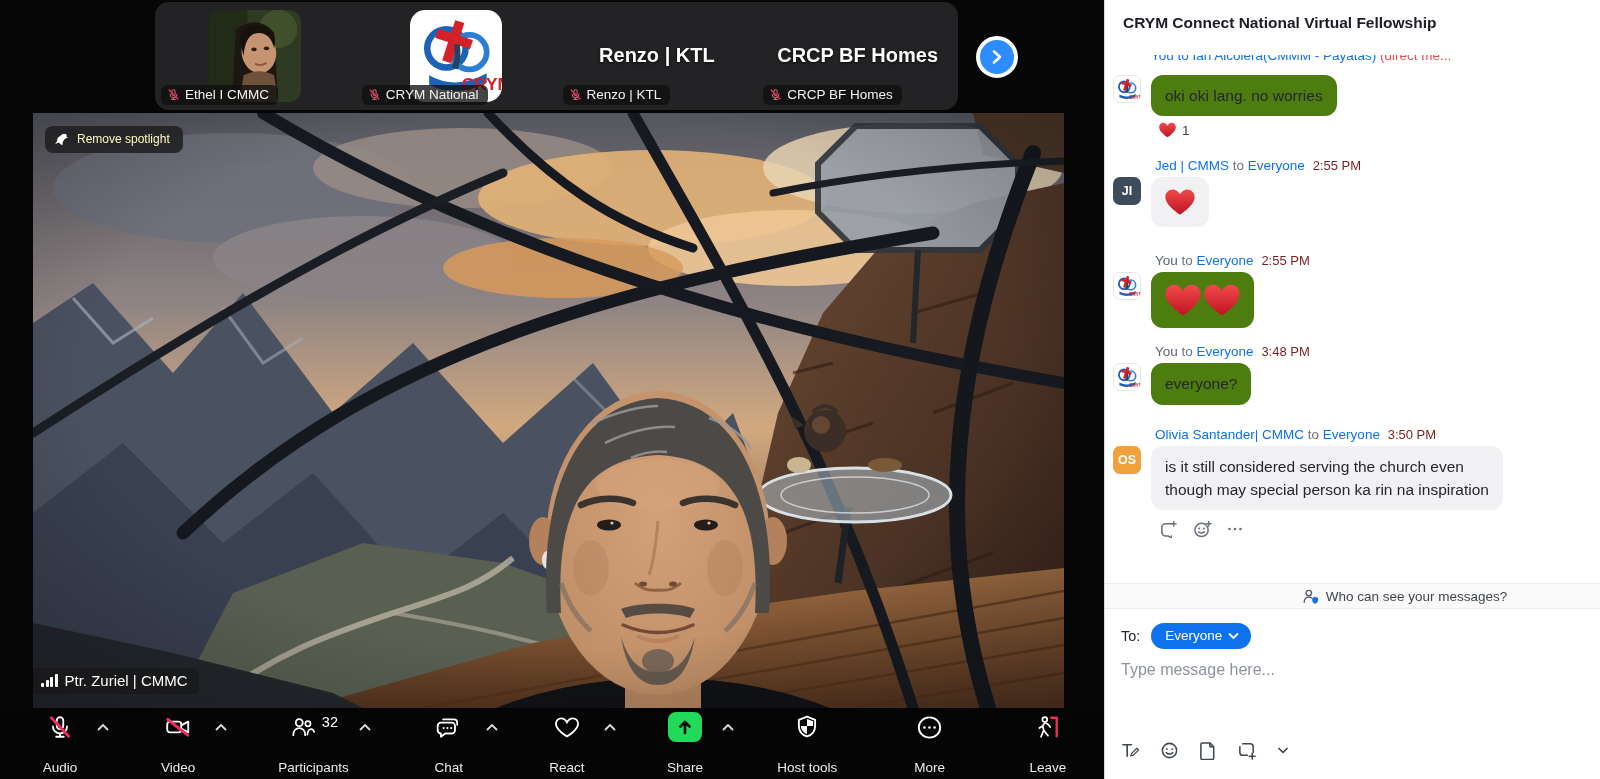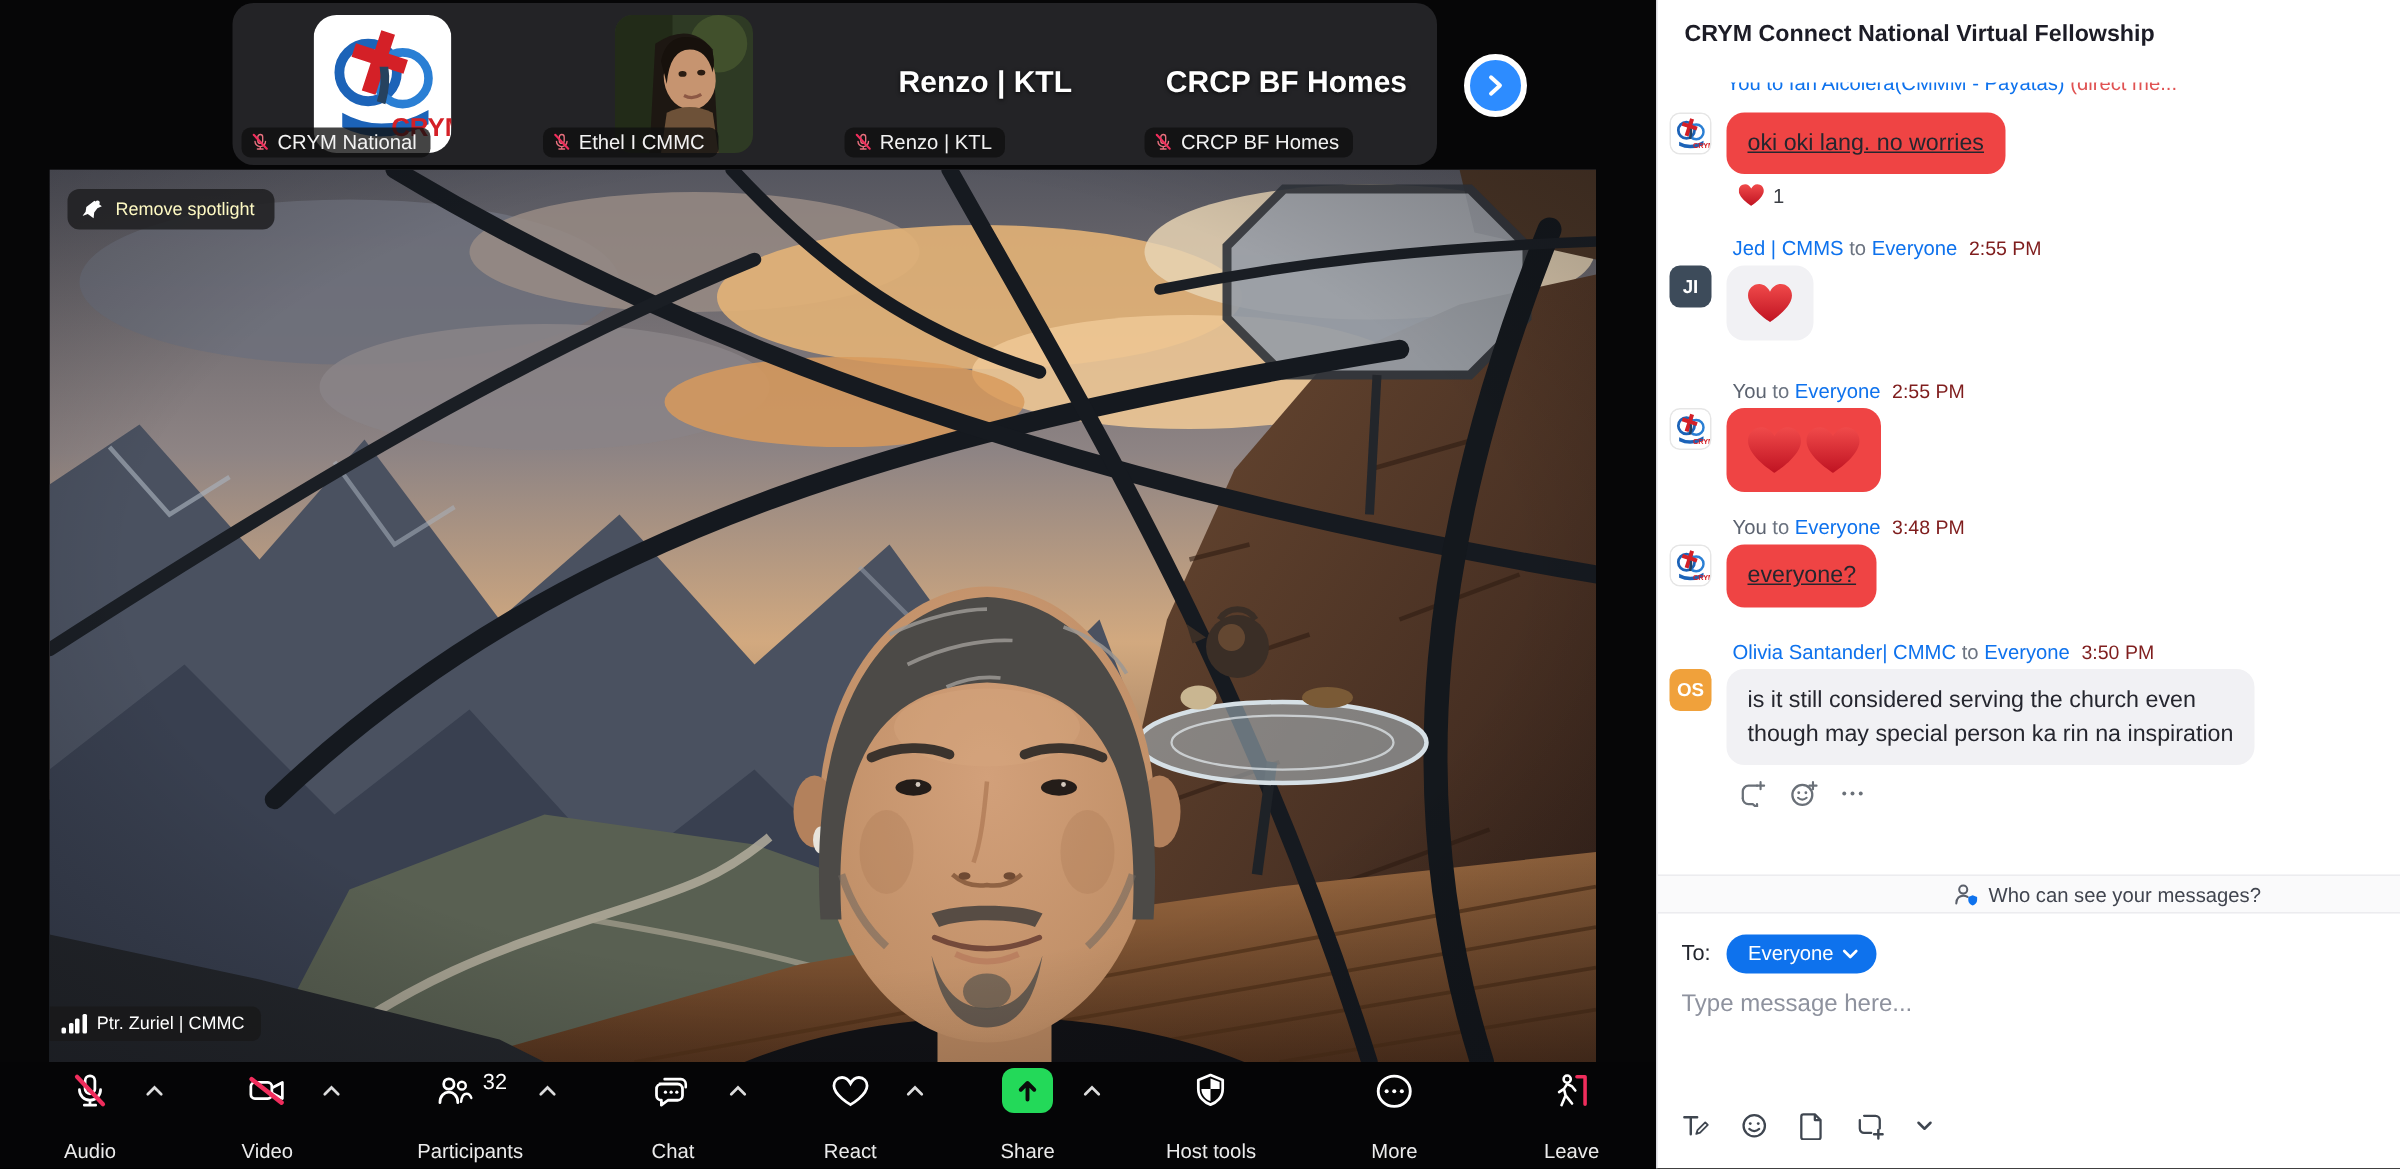--- a/index.html
+++ b/index.html
@@ -27,21 +27,21 @@
     background:#2D8CFF; border:4px solid #fff; cursor:pointer; display:flex; align-items:center; justify-content:center; }
 
   
   .main-video { position:absolute; left:33px; top:113px; width:1031px; height:595px;
     background:#1c1d22; overflow:hidden; }
   .main-video svg.scene { display:block; width:100%; height:100%; }
   .spotlight-btn { position:absolute; left:12px; top:13px; display:flex; align-items:flex-start; gap:7px;
     background:rgba(32,32,34,.88); border:none; color:#fef9c3; font-size:12px;
     font-family:"Liberation Sans",sans-serif; border-radius:8px; padding:6px 13px 6px 10px; cursor:pointer; }
   .speaker-label { position:absolute; left:0; bottom:14px; display:flex; align-items:center; gap:7px;
-    background:rgba(24,24,26,.82); color:#fff; font-size:12px; border-radius:0 6px 6px 0; padding:4px 11px 5px 8px; }
+    background:rgba(24,24,26,.82); color:#fff; font-size:15px; border-radius:0 6px 6px 0; padding:4px 11px 5px 8px; }
   .sig { display:flex; align-items:flex-end; gap:1.5px; height:13px; }
   .sig i { display:block; width:3px; background:#fff; border-radius:1px; }
 
   
   .toolbar { position:absolute; left:0; right:0; bottom:0; height:71px; background:#050506;
     display:flex; align-items:center; justify-content:space-between; padding:0 30px 0 34px; }
   .tb-item { position:relative; display:flex; flex-direction:column; align-items:center;
     gap:18px; color:#e8e8e8; cursor:pointer; min-width:52px; }
   .tb-label { font-size:13.5px; color:#ececec; white-space:nowrap; }
   .tb-caret { position:absolute; top:10px; right:-24px; }
@@ -67,21 +67,21 @@
   .msg-header { margin:0 0 4px 42px; font-size:13.5px; color:#6b7380; }
   .msg-header .name { color:#0E72ED; }
   .msg-header .name.plain { color:#5c6370; }
   .msg-header .recip { color:#0E72ED; }
   .msg-header .time { color:#7f1d1d; font-size:13px; margin-left:4px; }
   .msg-row { display:flex; align-items:flex-start; gap:10px; }
   .avatar { width:28px; height:28px; border-radius:7px; flex:none; display:flex;
     align-items:center; justify-content:center; font-size:12.5px; font-weight:bold; color:#fff; overflow:hidden; }
   .avatar.logo { background:#fff; border:1px solid #e6e6e6; }
   .bubble { border-radius:12px; padding:9px 14px; font-size:15.5px; color:#25262e; line-height:1.5; max-width:352px; }
-  .bubble.self { background:#ef4444;text-decoration:underline; }
+  .bubble.self { background:#4d7c0f; }
   .bubble.other { background:#F1F1F4; }
   .bubble .hearts { display:flex; gap:3px; padding:2px 0; }
   .reaction-row { display:flex; align-items:center; gap:6px; margin:6px 0 0 46px; font-size:13.5px; color:#3c3f45; }
   .spacer20 { height:20px; } .spacer26 { height:26px; } .spacer16 { height:16px; } .spacer22 { height:22px; }
   .action-row { display:flex; align-items:center; gap:15px; margin:10px 0 0 46px; color:#6a7078; }
   .action-row svg { cursor:pointer; }
   .chat-scrollthumb { position:absolute; right:3px; top:464px; width:7px; height:66px;
     background:#c6cad2; border-radius:4px; }
 
   .who-bar { flex:none; height:26px; background:#fafafb; border-top:1px solid #ececef; border-bottom:1px solid #ececef;
@@ -130,50 +130,50 @@
 </svg>
 
 <div class="app">
 
   <div class="stage">
 
     <div class="film-strip">
       <div class="tile">
         <div class="tile-media">
           <svg viewBox="0 0 48 48" width="92" height="92">
-              <use href="#crym-logo"></use>
-            </svg>
-        </div>
-        <div class="tile-label">
-          <svg class="mic-off-small" viewBox="0 0 24 24" style="color:#e8707e">
-              <use href="#mic-off"></use>
-            </svg>
-          <span>CRYM National</span>
-        </div>
-      </div>
-      <div class="tile">
-        <div class="tile-media">
-          <svg viewBox="0 0 48 48" width="92" height="92">
             <rect width="48" height="48" fill="#2e3a24"></rect>
             <rect width="20" height="48" fill="#222b18"></rect>
             <circle cx="36" cy="10" r="10" fill="#46562e" opacity=".8"></circle>
             <path d="M14 10 Q26 2 34 12 L36 48 L12 48 Z" fill="#1d1712"></path>
             <ellipse cx="26" cy="22" rx="9" ry="11" fill="#c69470" transform="rotate(-8 26 22)"></ellipse>
             <path d="M16 16 Q18 6 28 8 Q36 10 34 20 Q32 12 26 12 Q19 12 18 24 Z" fill="#17110c"></path>
             <ellipse cx="23.5" cy="20.5" rx="1.4" ry="1" fill="#2a1c12"></ellipse>
             <ellipse cx="30" cy="20" rx="1.4" ry="1" fill="#2a1c12"></ellipse>
             <path d="M24 28 q3 1.6 6-.4" stroke="#8d5844" stroke-width="1.1" fill="none"></path>
             <path d="M18 34 Q26 30 34 34 L36 48 L16 48 Z" fill="#6d5138"></path>
           </svg>
         </div>
         <div class="tile-label">
           <svg class="mic-off-small" viewBox="0 0 24 24" style="color:#e8707e">
               <use href="#mic-off"></use>
             </svg>
           <span>Ethel I CMMC</span>
+        </div>
+      </div>
+      <div class="tile">
+        <div class="tile-media">
+          <svg viewBox="0 0 48 48" width="92" height="92">
+              <use href="#crym-logo"></use>
+            </svg>
+        </div>
+        <div class="tile-label">
+          <svg class="mic-off-small" viewBox="0 0 24 24" style="color:#e8707e">
+              <use href="#mic-off"></use>
+            </svg>
+          <span>CRYM National</span>
         </div>
       </div>
       <div class="tile">
         <div class="tile-center-name">Renzo | KTL</div>
         <div class="tile-label">
           <svg class="mic-off-small" viewBox="0 0 24 24" style="color:#e8707e">
               <use href="#mic-off"></use>
             </svg>
           <span>Renzo | KTL</span>
         </div>

